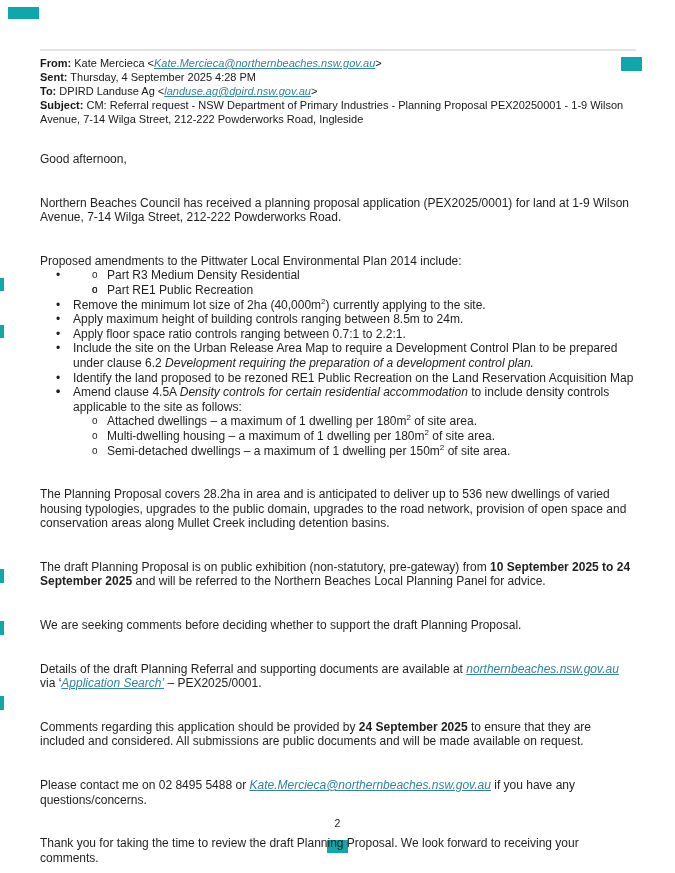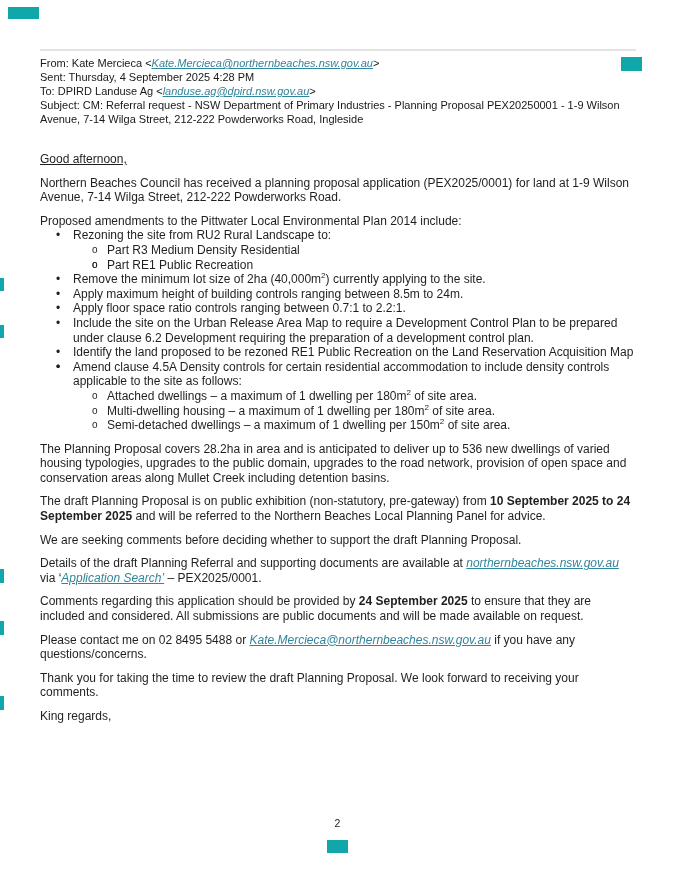--- a/index.html
+++ b/index.html
@@ -5,31 +5,31 @@
   html,body{margin:0;padding:0;}
   body{
     width:675px;height:873px;background:#ffffff;position:relative;overflow:hidden;
     font-family:"Liberation Sans", sans-serif;color:#1f1f1f;
     -webkit-font-smoothing:antialiased;
   }
   .content{position:absolute;left:40px;top:49px;width:596px;}
   .divider{height:2px;background:#e2e2e2;width:100%;}
   .hdr{margin-top:5px;font-size:11px;line-height:14px;color:#181818;}
   .hline{}
-  .lbl{font-weight:400;}
+  .lbl{font-weight:700;}
   .email-body{margin-top:26px;font-size:12px;line-height:14.6px;}
-  .block-p{margin-top:9px;}
-  .block-p.first{margin-top:0;text-decoration:underline;}
+  .block-p{margin-top:29px;}
+  .block-p.first{margin-top:0;}
   .li1{position:relative;padding-left:33px;}
   .li1>.bullet{position:absolute;left:16px;top:0;}
   .li2{position:relative;padding-left:67px;}
   .li2>.bullet{position:absolute;left:52px;top:0;font-size:10px;}
   a.lnk{color:#31849B;text-decoration:underline;cursor:pointer;font-style:italic;}
   .b{font-weight:700;}
-  .i{}
+  .i{font-style:italic;}
   sup.sup{font-size:8px;line-height:0;vertical-align:super;}
   .page-number{position:absolute;left:0;top:817px;width:675px;text-align:center;font-size:10.5px;color:#222;}
   .marker{position:absolute;}
 </style>
 </head>
 <body>
 
 <div id="markers-layer">
     <div class="marker" style="left: 8px; top: 7px; width: 31px; height: 12px; background: rgb(16, 167, 171);"></div>
     <div class="marker" style="left: 621px; top: 57px; width: 21px; height: 14px; background: rgb(16, 167, 171);"></div>
@@ -46,21 +46,21 @@
   <div class="hdr" id="header-fields">
       <div class="hline"><span class="lbl">From:</span><span> Kate Mercieca &lt;</span><a class="lnk" href="#">Kate.Mercieca@northernbeaches.nsw.gov.au</a><span>&gt;</span></div>
       <div class="hline"><span class="lbl">Sent:</span><span> Thursday, 4 September 2025 4:28 PM</span></div>
       <div class="hline"><span class="lbl">To:</span><span> DPIRD Landuse Ag &lt;</span><a class="lnk" href="#">landuse.ag@dpird.nsw.gov.au</a><span>&gt;</span></div>
       <div class="hline"><span class="lbl">Subject:</span><span> CM: Referral request - NSW Department of Primary Industries - Planning Proposal PEX20250001 - 1-9 Wilson Avenue, 7-14 Wilga Street, 212-222 Powderworks Road, Ingleside</span></div>
     </div>
   <div class="email-body" id="email-body">
       <div class="block-p first"><span>Good afternoon,</span></div>
       <div class="block-p"><span>Northern Beaches Council has received a planning proposal application (PEX2025/0001) for land at 1-9 Wilson Avenue, 7-14 Wilga Street, 212-222 Powderworks Road.</span></div>
       <div class="block-p"><span>Proposed amendments to the Pittwater Local Environmental Plan 2014 include:</span></div>
-      <div class="li1"><span class="bullet">•</span><span>Rezoning the site from RU2 Rural Landscape to:</span></div>
+      <div class="li1"><span class="bullet">•</span></div>
       <div class="li2"><span class="bullet">o</span><span>Part R3 Medium Density Residential</span></div>
       <div class="li2"><span class="bullet">o</span></div>
       <div class="li2"><span class="bullet">o</span><span>Part RE1 Public Recreation</span></div>
       <div class="li1"><span class="bullet">•</span><span>Remove the minimum lot size of 2ha (40,000m</span><sup class="sup">2</sup><span>) currently applying to the site.</span></div>
       <div class="li1"><span class="bullet">•</span><span>Apply maximum height of building controls ranging between 8.5m to 24m.</span></div>
       <div class="li1"><span class="bullet">•</span><span>Apply floor space ratio controls ranging between 0.7:1 to 2.2:1.</span></div>
       <div class="li1"><span class="bullet">•</span><span>Include the site on the Urban Release Area Map to require a Development Control Plan to be prepared under clause 6.2 </span><span class="i">Development requiring the preparation of a development control plan.</span></div>
       <div class="li1"><span class="bullet">•</span><span>Identify the land proposed to be rezoned RE1 Public Recreation on the Land Reservation Acquisition Map</span></div>
       <div class="li1"><span class="bullet">•</span></div>
       <div class="li1"><span class="bullet">•</span><span>Amend clause 4.5A </span><span class="i">Density controls for certain residential accommodation</span><span> to include density controls applicable to the site as follows:</span></div>

